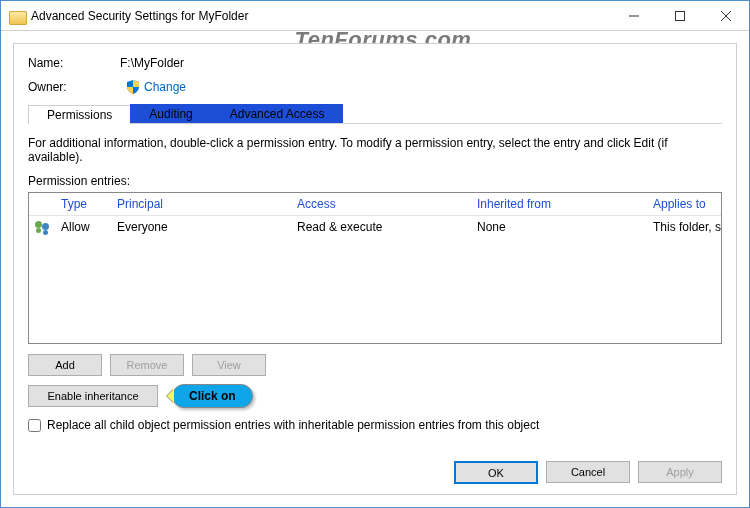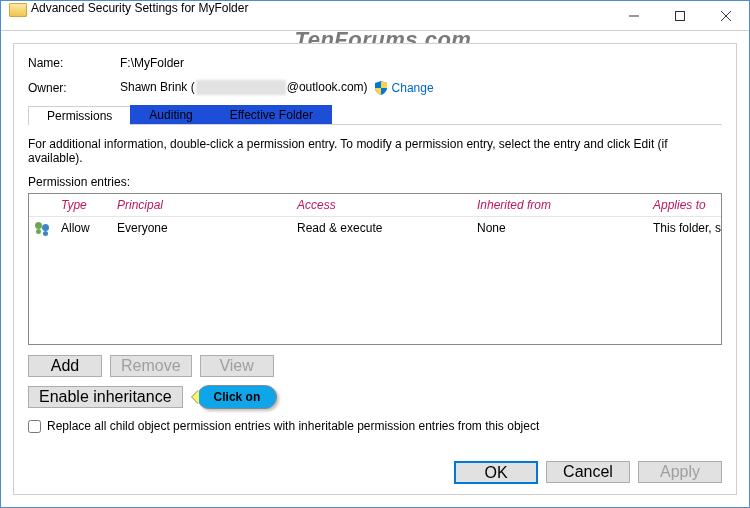--- a/index.html
+++ b/index.html
@@ -10,20 +10,21 @@
     width: 750px;
     height: 508px;
     position: relative;
     overflow: hidden;
     border: 1px solid #4a8ed1;
   }
   .titlebar {
     height: 30px;
     background: #fff;
     display: flex;
+    align-items: center;
     border-bottom: 1px solid #d0d0d0;
   }
   .titlebar .folder-glyph {
     width: 16px; height: 14px;
     margin: 0 6px 0 8px;
     display: inline-block;
     position: relative;
   }
   .titlebar .folder-glyph::before {
     content:"";
@@ -91,36 +92,36 @@
   .grid {
     border:1px solid #888; height: 152px; overflow:hidden;
     background:#fff;
   }
   .grid-head, .grid-row {
     display:grid;
     grid-template-columns: 26px 56px 180px 180px 176px 1fr;
     font-size:12px;
   }
   .grid-head { border-bottom:1px solid #e5e5e5; }
-  .grid-head > div { padding:4px 6px; color:#be185d; border-right:1px solid transparent;font-style:italic; }
+  .grid-head > div { padding:4px 6px; color:#1d4ed8; border-right:1px solid transparent; }
   .grid-row > div { padding:4px 6px; color:#000; white-space:nowrap; }
   .people-icon {
     display:inline-block; width:16px; height:14px; position:relative;
   }
   .people-icon::before, .people-icon::after {
     content:""; position:absolute; border-radius:50%;
   }
   .people-icon::before { width:7px;height:7px;background:#6aa84f;left:0;top:1px; box-shadow:0 6px 0 -1px #6aa84f; }
   .people-icon::after { width:7px;height:7px;background:#3d85c6;left:7px;top:3px; box-shadow:0 6px 0 -1px #3d85c6; }
   .btn-row { display:flex; gap:8px; margin-top:10px; }
   .btn, .btn-wide {
     min-width:74px; height:22px; border:1px solid #adadad;
     background:#e1e1e1; color:#000; padding:0 10px;
     display:inline-flex; align-items:center; justify-content:center;
-    cursor:pointer; font-family:inherit; font-size:16px;text-align:right;
+    cursor:pointer; font-family:inherit; font-size:11px;text-align:right;
   }
   .btn:disabled { color:#9f9f9f; cursor:default; }
   .btn-wide { min-width:130px; justify-content:center; }
   .inherit-row { margin-top:8px; display:flex; align-items:center; }
   .callout {
     margin-left: 14px;
     background: #0ea5e9;
     border: 1px solid #888;
     border-radius: 14px;
     padding: 4px 16px;
@@ -171,37 +172,34 @@
 
 <div class="panel">
 
   <div class="row">
     <span class="label">Name:</span>
     <span class="value">F:\MyFolder</span>
   </div>
 
   <div class="row">
     <span class="label">Owner:</span>
-    <span class="value">
-      <span>Shawn Brink (</span><span class="redacted"></span><span>@outlook.com)</span>
-    </span>
     <span class="shield">
       <svg viewBox="0 0 14 14">
           <path d="M7 0 L13 2 V7 C13 10 10 13 7 14 C4 13 1 10 1 7 V2 Z" fill="#0078d7"></path>
           <path d="M7 0 L13 2 V7 L7 7 Z" fill="#ffd24d"></path>
           <path d="M1 7 L7 7 L7 14 C4 13 1 10 1 7 Z" fill="#ffd24d"></path>
         </svg>
     </span>
     <span class="change-link">Change</span>
   </div>
 
   <div class="tabs">
     <div class="tab active">Permissions</div>
     <div class="tab">Auditing</div>
-    <div class="tab">Effective Folder</div>
+    <div class="tab">Advanced Access</div>
   </div>
 
   <div class="info-text">For additional information, double-click a permission entry. To modify a permission entry, select the entry and click Edit (if available).</div>
   <div class="entries-label">Permission entries:</div>
 
   <div class="grid">
     <div class="grid-head">
       <div></div>
       <div>Type</div>
       <div>Principal</div>

